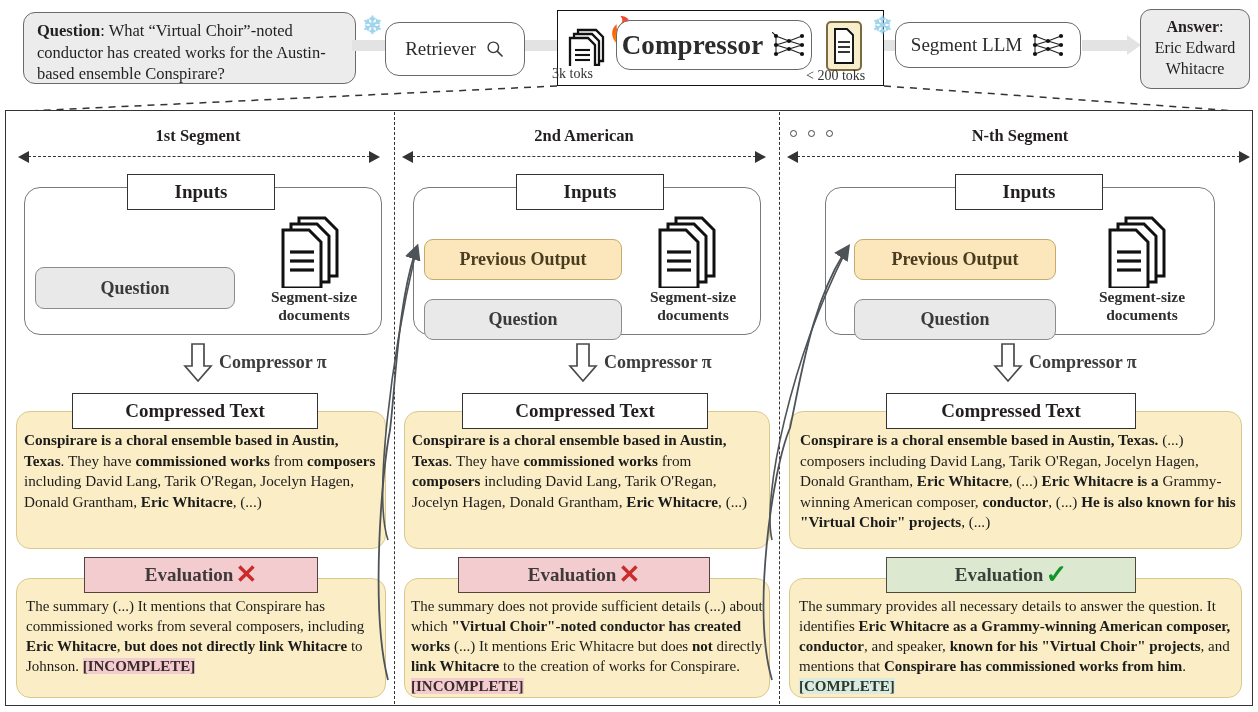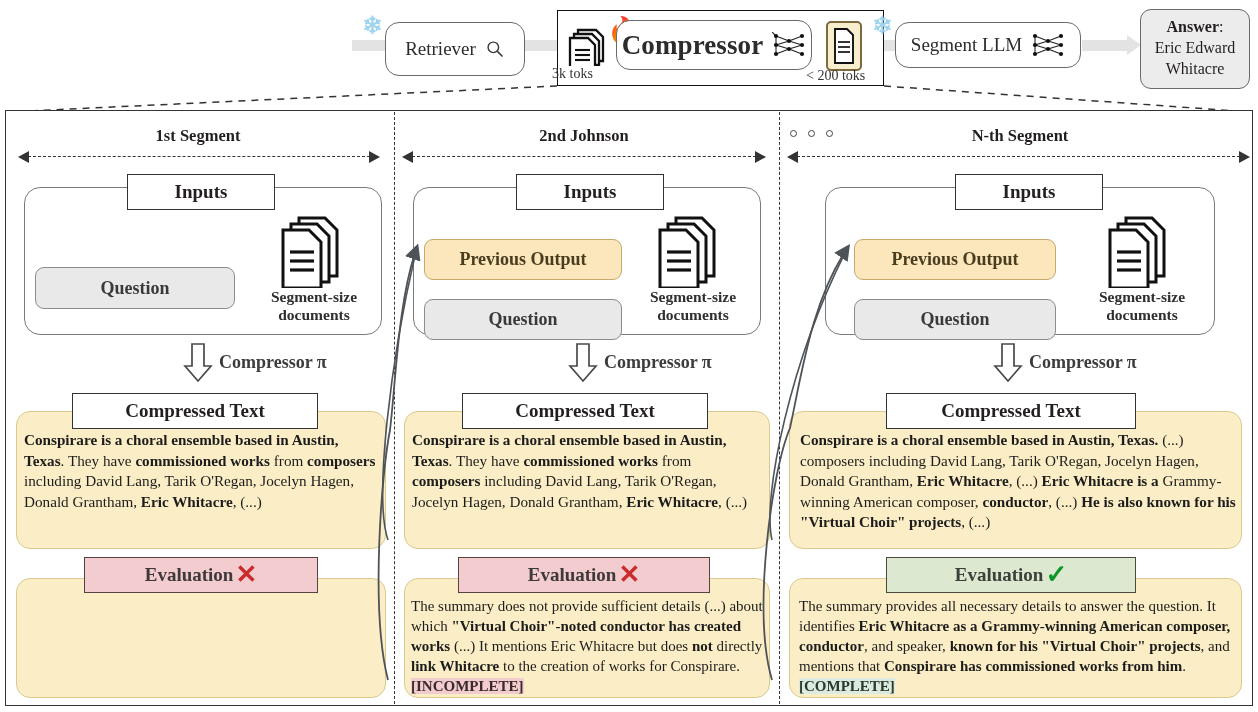--- a/index.html
+++ b/index.html
@@ -154,20 +154,23 @@
   .curve-layer { position: absolute; left: 0; top: 0; width: 1258px; height: 712px;
                  pointer-events: none; }
 </style>
 </head>
 <body>
 
 <div class="canvas">
 
   <div class="topbar">
 
+    <div class="question-box">
+      <b>Question</b><span>: </span><span>What “Virtual Choir”-noted conductor has created works for the Austin-based ensemble Conspirare?</span>
+    </div>
 
     <div class="grey-arrow" style="left:352px; top:40px; width:44px;"></div>
     <div class="grey-arrow" style="left:520px; top:40px; width:48px;"></div>
     <div class="grey-arrow" style="left:872px; top:40px; width:40px;"></div>
     <div class="grey-arrow" style="left:1082px; top:40px; width:46px;"></div>
 
     <div class="snow snow-1">❄</div>
     <div class="pill retriever-pill">
       <span>Retriever</span>
       <svg width="20" height="20" viewBox="0 0 24 24">
@@ -311,22 +314,23 @@
 
   <div class="yellow-card" style="left:16px; top:411px; width:370px; height:138px;"></div>
   <div class="card-tab" style="left:72px; top:393px; width:246px; height:36px; font-size:19px;">Compressed Text</div>
   <div class="ct-body" style="left:24px; top:430px; width:356px; font-size:15.2px; line-height:20.6px;"><b>Conspirare is a choral ensemble based in Austin, Texas</b>.  They have <b>commissioned works</b> from <b>composers</b> including David Lang, Tarik O'Regan, Jocelyn Hagen, Donald Grantham, <b>Eric Whitacre</b>, (...)</div>
 
   <div class="yellow-card" style="left:16px; top:578px; width:370px; height:120px;"></div>
   <div class="eval-tab eval-fail" style="left:84px; top:557px; width:234px; height:36px;">
     <span>Evaluation</span>
     <span class="mark mark-x">✕</span>
   </div>
-
-  <div class="seg-title" style="left:404px; top:126px; width:360px;">2nd Johnson</div>
+  <div class="ct-body" style="left:26px; top:596px; width:352px; font-size:15px; line-height:20px;">The summary (...) It mentions that Conspirare has commissioned works from several composers, including <b>Eric Whitacre</b>, <b>but does not directly link Whitacre</b> to Johnson. <span class="hl-incomplete">[INCOMPLETE]</span></div>
+
+  <div class="seg-title" style="left:404px; top:126px; width:360px;">2nd American</div>
   <div class="seg-arrow" style="left:412px; top:156px; width:344px;"></div>
 
   <div class="inputs-card" style="left:413px; top:187px; width:348px; height:148px;"></div>
   <div class="card-tab" style="left:516px; top:174px; width:148px; height:36px; font-size:19px;">Inputs</div>
   <div class="inner-chip chip-prev" style="left:424px; top:223px; width:198px; height:41px;">Previous Output</div>
   <div class="inner-chip chip-question" style="left:424px; top:283px; width:198px; height:41px;">Question</div>
   <svg style="position:absolute; left:648px; top:212px;" width="86" height="76" viewBox="0 0 86 76">
     <g fill="#fff" stroke="#111" stroke-width="3">
       <path d="M28 6 h26 l12 12 v46 h-38 z"></path>
       <path d="M20 12 h26 l12 12 v46 h-38 z"></path>

